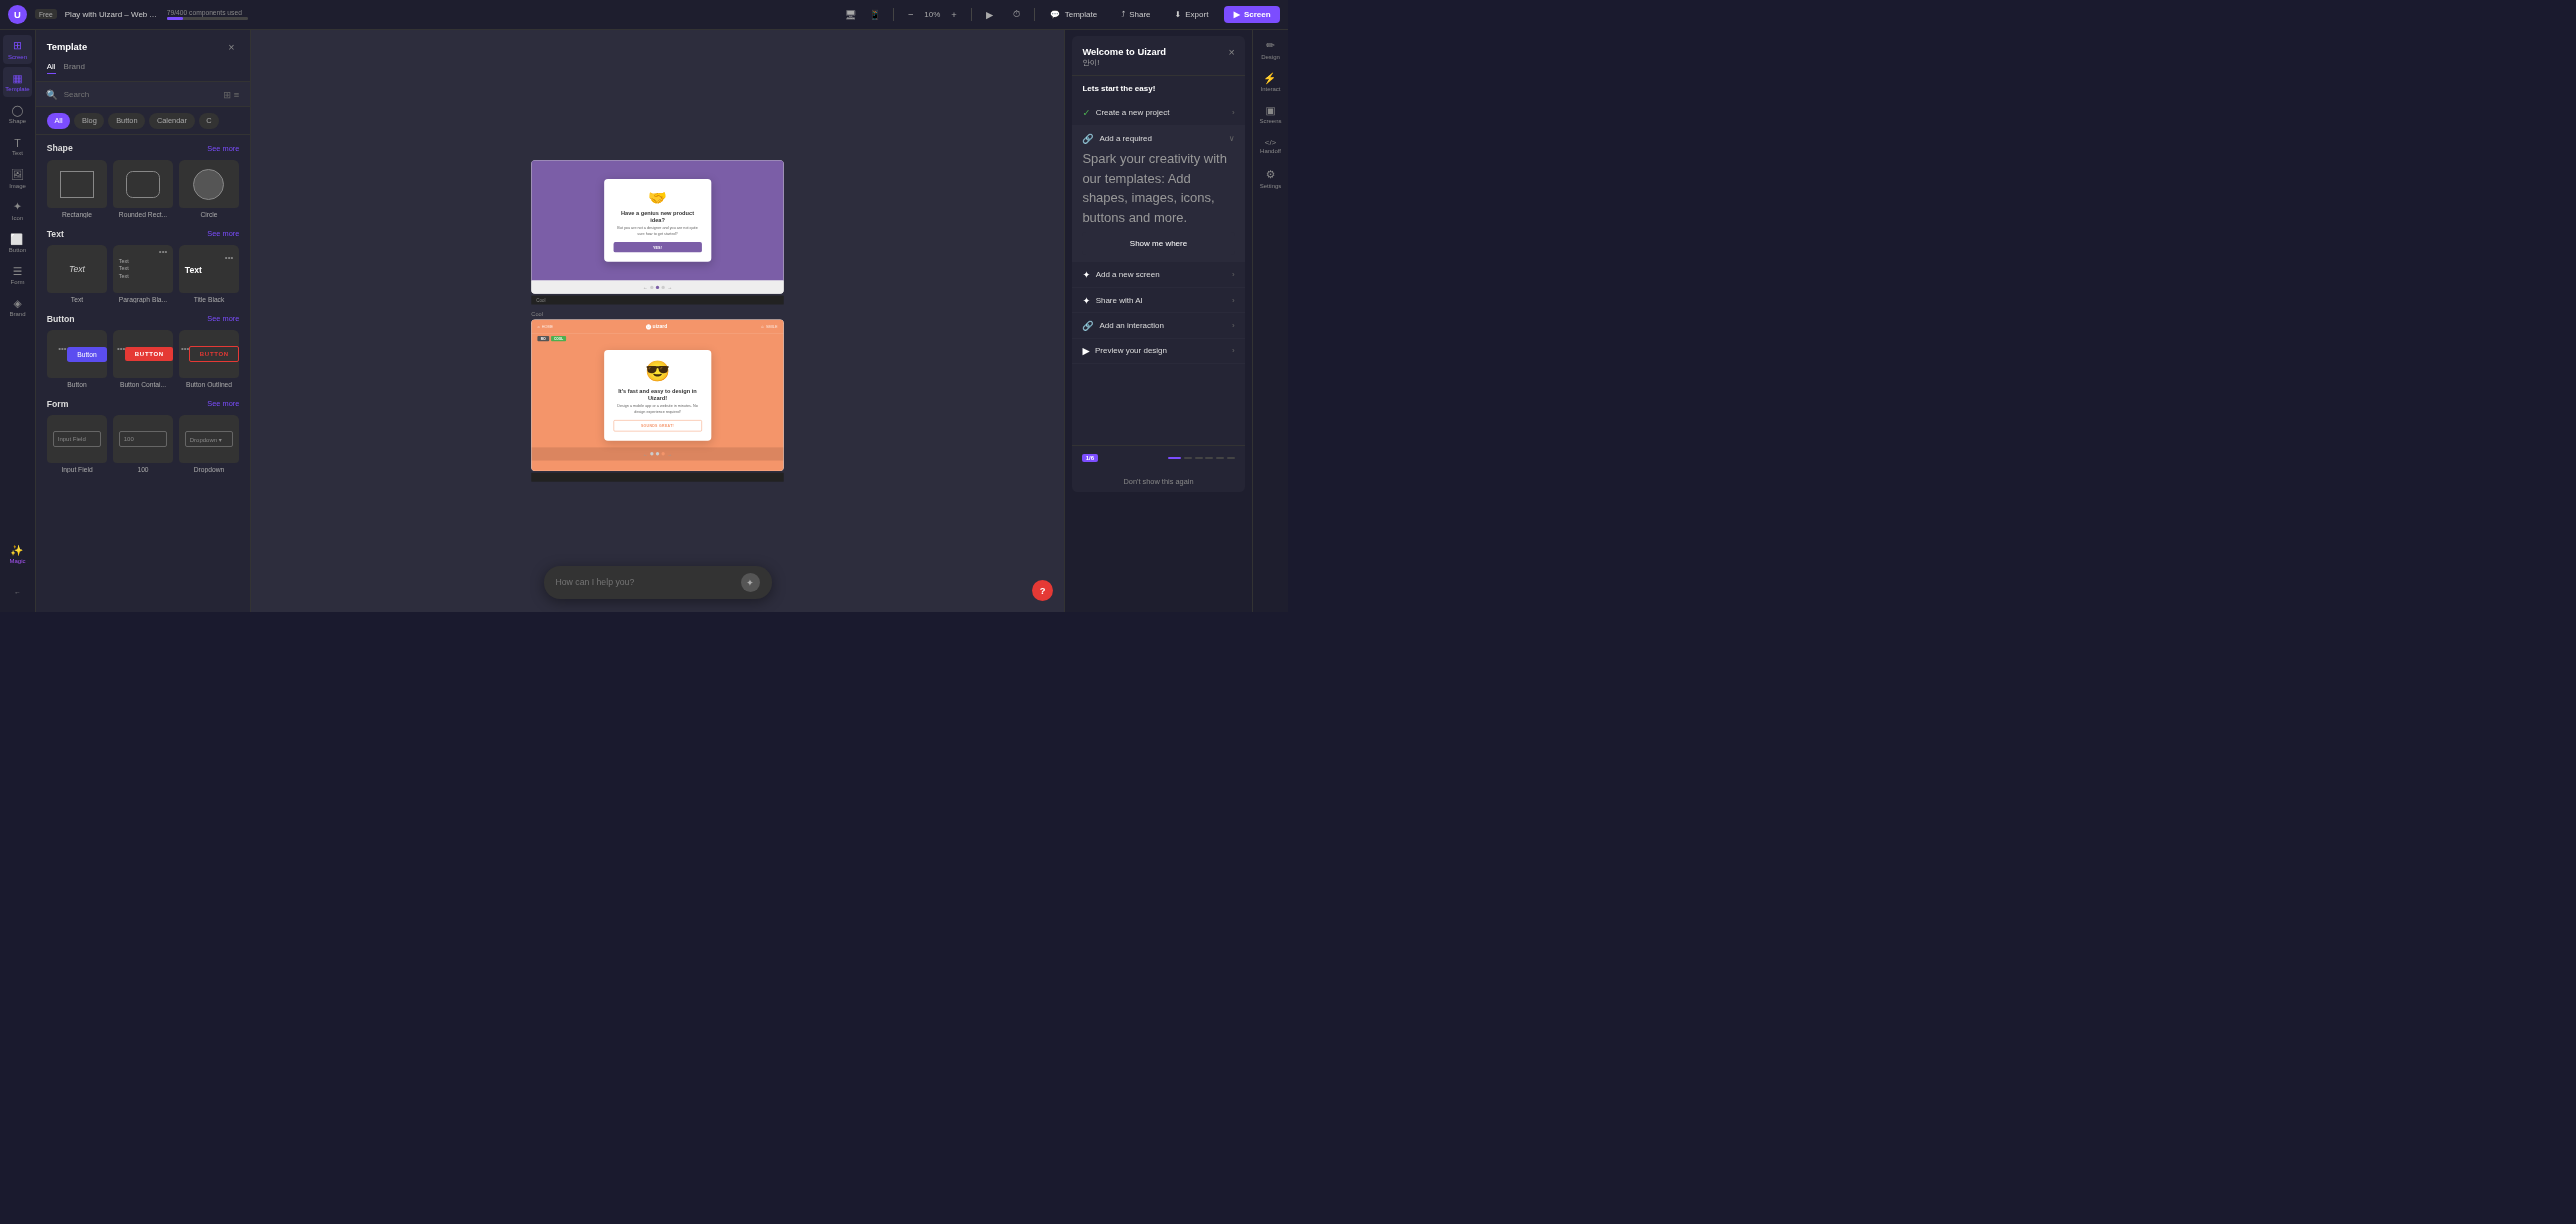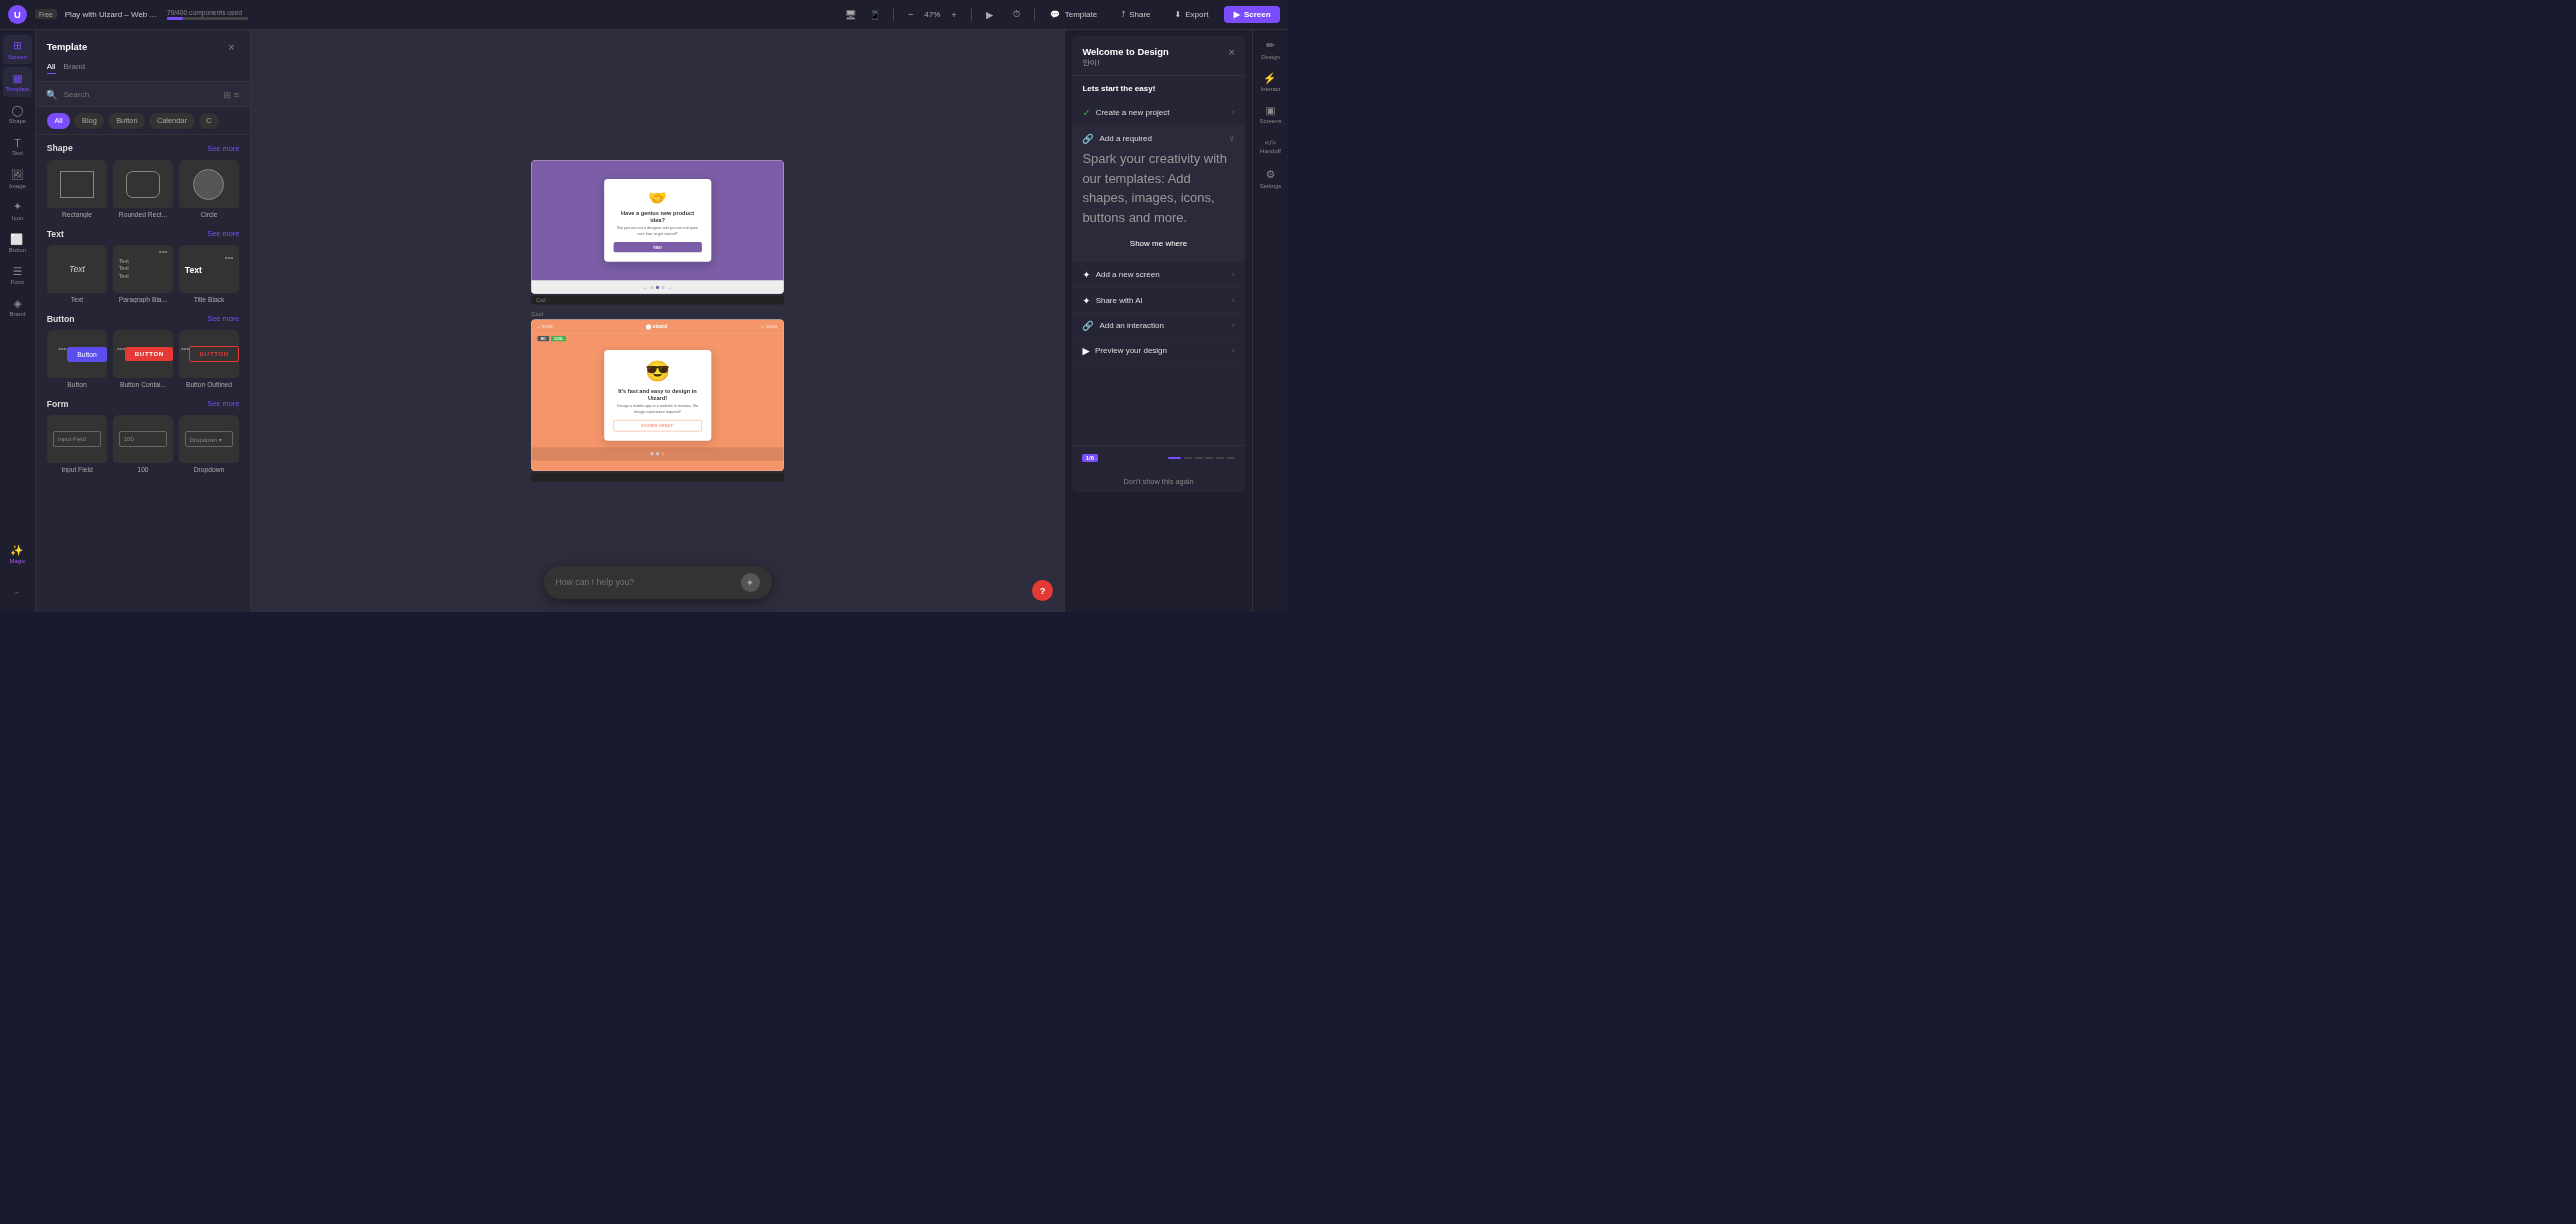--- a/index.html
+++ b/index.html
@@ -770,21 +770,21 @@
     </div>
   </div>
   <div class="topbar-spacer"></div>
   <div class="topbar-icon-group">
     <div class="topbar-icon">🖥</div>
     <div class="topbar-icon">📱</div>
   </div>
   <div class="topbar-divider"></div>
   <div class="topbar-zoom">
     <div class="topbar-icon">−</div>
-    <span>47%</span>
+    <span>10%</span>
     <div class="topbar-icon">+</div>
   </div>
   <div class="topbar-divider"></div>
   <div class="topbar-icon">▶</div>
   <div class="topbar-icon">⏱</div>
   <div class="topbar-divider"></div>
   <button class="topbar-action-btn">
     <span>💬</span>
     <span>Template</span>
   </button>
@@ -1065,21 +1065,21 @@
       <div class="ai-chat-send">✦</div>
     </div>
 
     <div class="help-btn">?</div>
   </div>
 
   <div class="right-panel">
     <div class="guide-panel">
       <div class="guide-header">
         <div>
-          <div class="guide-title">Welcome to Design</div>
+          <div class="guide-title">Welcome to Uizard</div>
           <div class="guide-subtitle">안이!</div>
         </div>
         <div class="guide-close">×</div>
       </div>
       <div class="guide-tagline">Lets start the easy!</div>
 
       <div class="guide-item">
         <div class="guide-item-header">
           <div class="guide-item-left">
             <span class="guide-item-check">✓</span>

